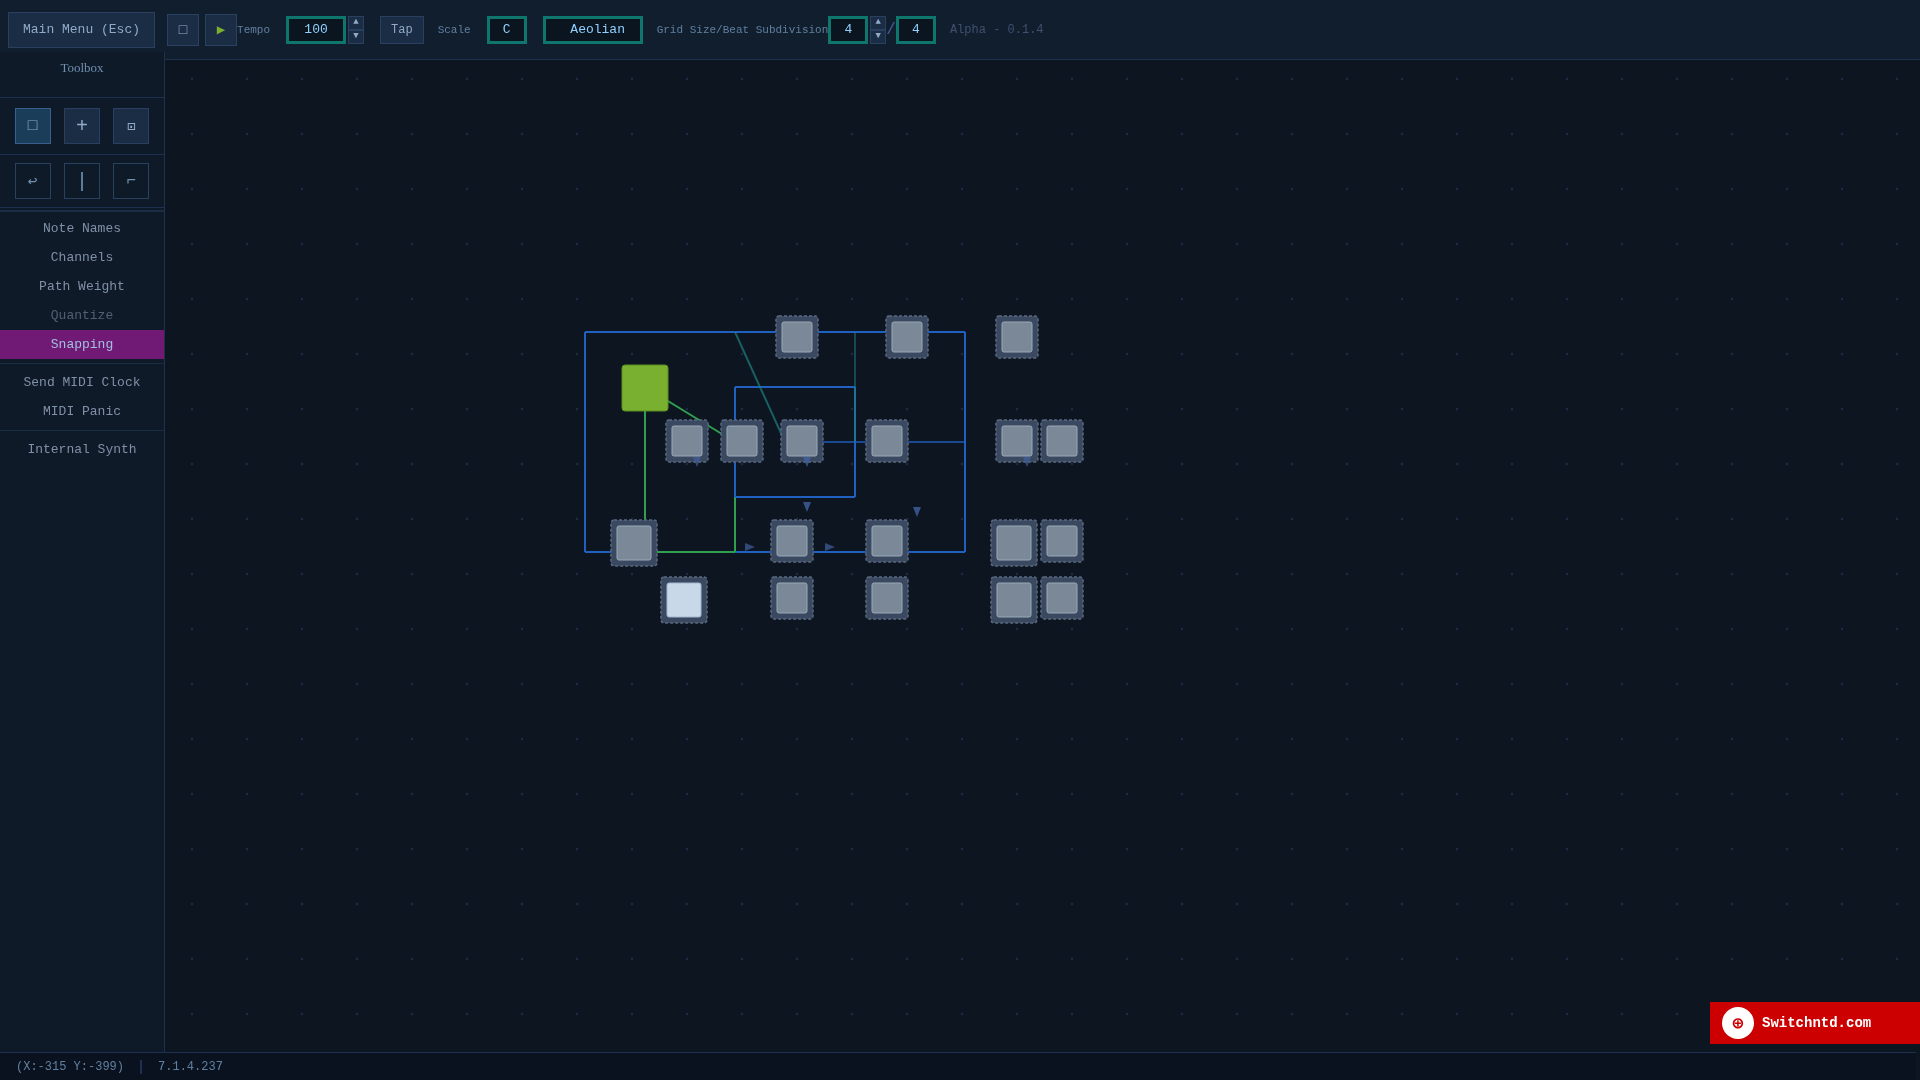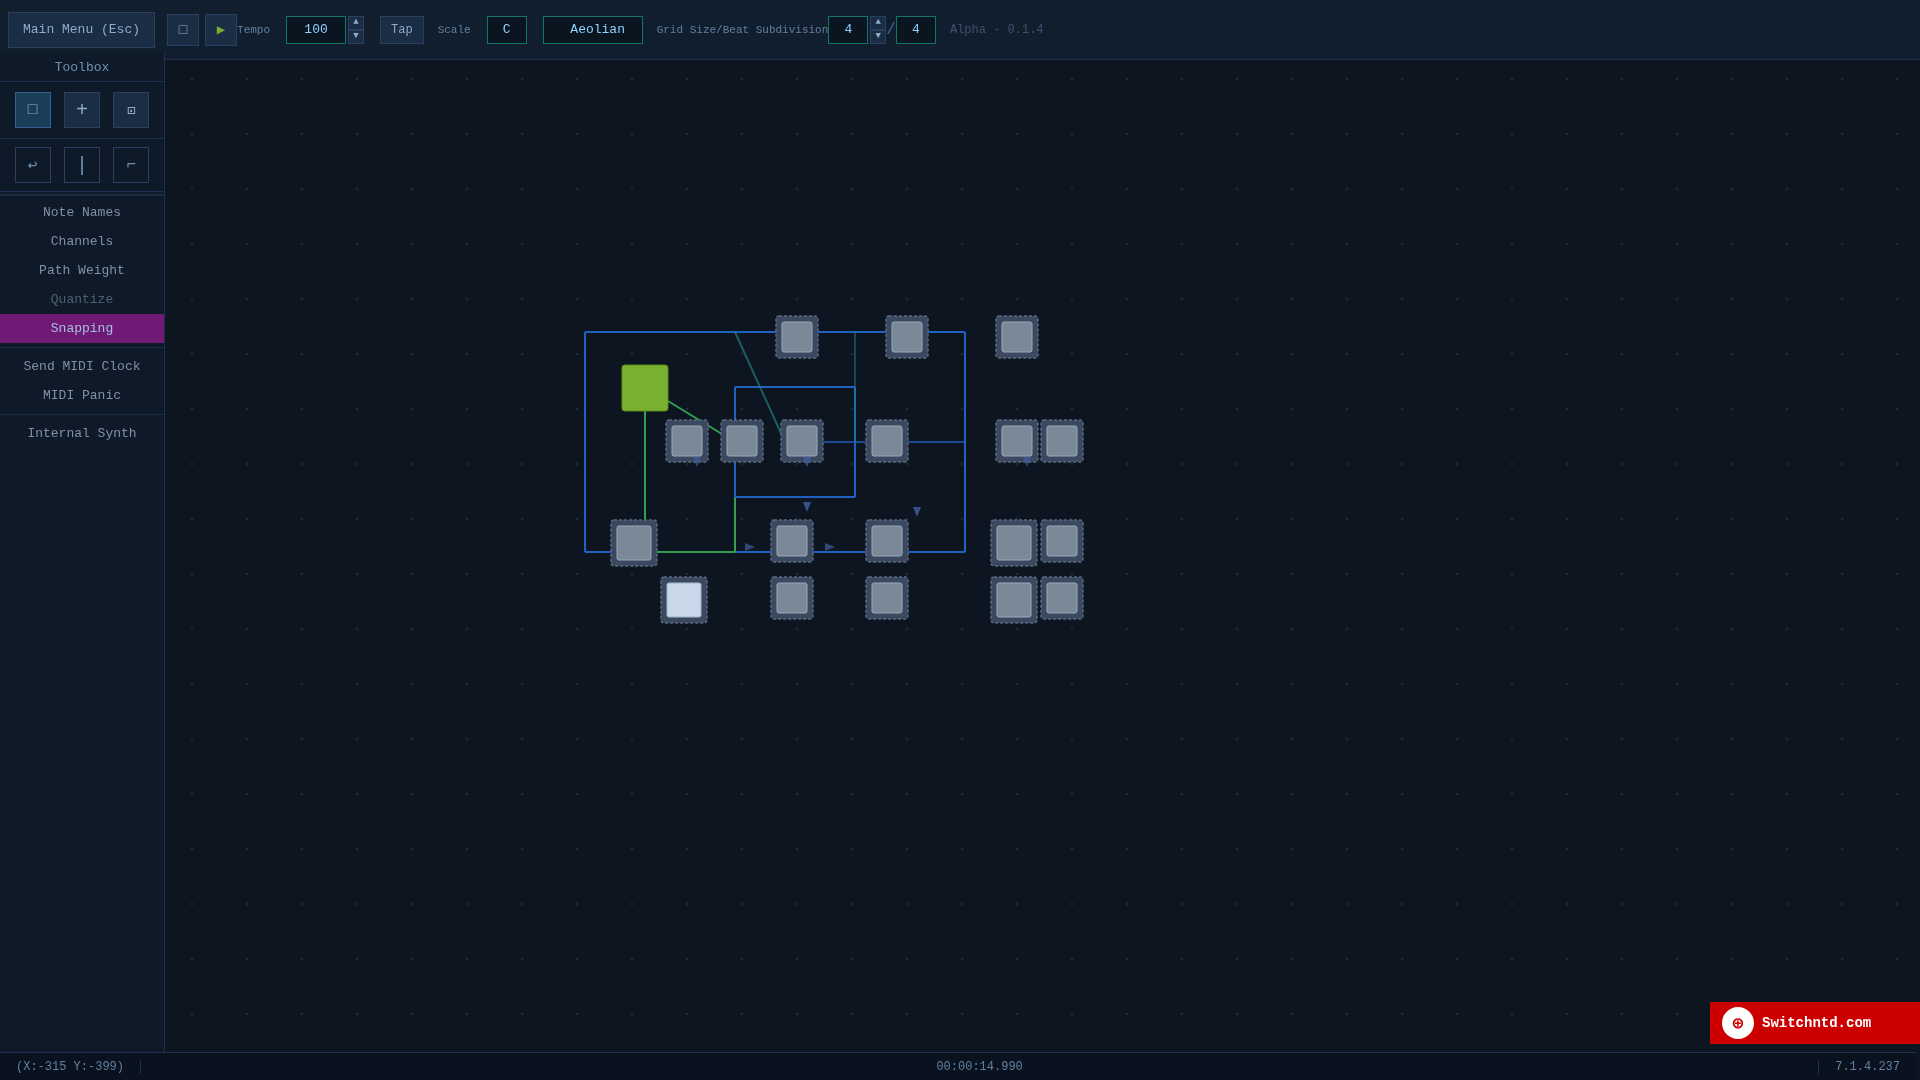--- a/index.html
+++ b/index.html
@@ -69,21 +69,21 @@
       margin-right: 14px;
     }
 
     .topbar-label {
       font-size: 11px;
       color: #6080a0;
     }
 
     .topbar-input {
       background: #0a1520;
-      border: 1px solid #0f766e;
+      border: 3px solid #0f766e;
       color: #90d0ff;
       font-family: 'Courier New', monospace;
       font-size: 13px;
       width: 60px;
       height: 28px;
       text-align: center;
       padding: 2px 4px;
     }
 
     .topbar-input-wide {
@@ -144,22 +144,23 @@
       bottom: 28px;
       background: #0e1a28;
       border-right: 1px solid #1e3050;
       z-index: 10;
     }
 
     #toolbox-header {
       text-align: center;
       font-size: 13px;
       color: #7090b0;
-      padding: 8px 0 6px;
+      padding: 8px 0 21px;
       border-bottom: 1px solid #1e3050;
+      font-family: Liberation Serif, serif;
     }
 
     #toolbox-tools {
       display: flex;
       align-items: center;
       justify-content: space-around;
       padding: 10px 8px;
       border-bottom: 1px solid #1e3050;
     }
 
@@ -565,21 +566,20 @@
     <polygon points="532,405 528,415 536,415" fill="#4060a0" opacity="0.7" transform="rotate(180,532,410)"></polygon>
     <polygon points="862,415 858,405 866,405" fill="#4060a0" opacity="0.7"></polygon>
 
     <polygon points="590,495 580,491 580,499" fill="#4060a0" opacity="0.7"></polygon>
     <polygon points="670,495 660,491 660,499" fill="#4060a0" opacity="0.7"></polygon>
   </svg>
 </div>
 
 <div id="statusbar">
   <div id="coords-display">(X:-315 Y:-399)</div>
-  <div id="time-display">00:00:14.990</div>
   <div id="version-display">7.1.4.237</div>
 </div>
 
 <div id="zoom-panel">
   <div id="zoom-label">Zoom</div>
   <button id="reset-btn">Reset</button>
 </div>
 
 <div id="switch-badge" style="position:absolute;bottom:36px;right:0;background:#cc0000;display:flex;align-items:center;padding:5px 12px;z-index:20;gap:8px;width:210px;">
   <div id="switch-icon" style="width:32px;height:32px;background:white;border-radius:50%;display:flex;align-items:center;justify-content:center;font-weight:bold;color:#cc0000;font-size:18px;">⊕</div>

